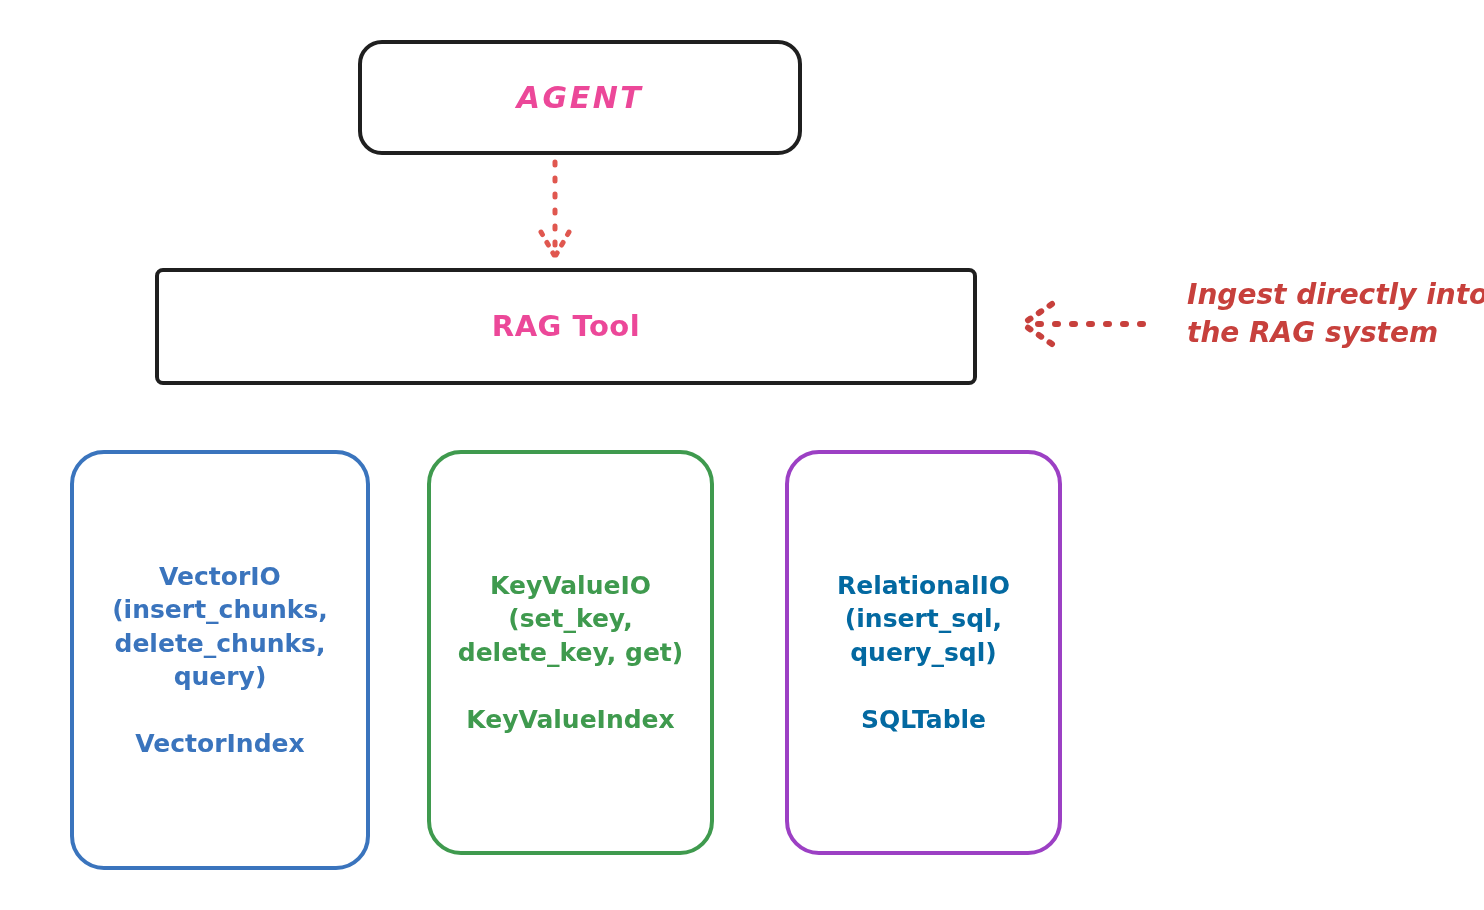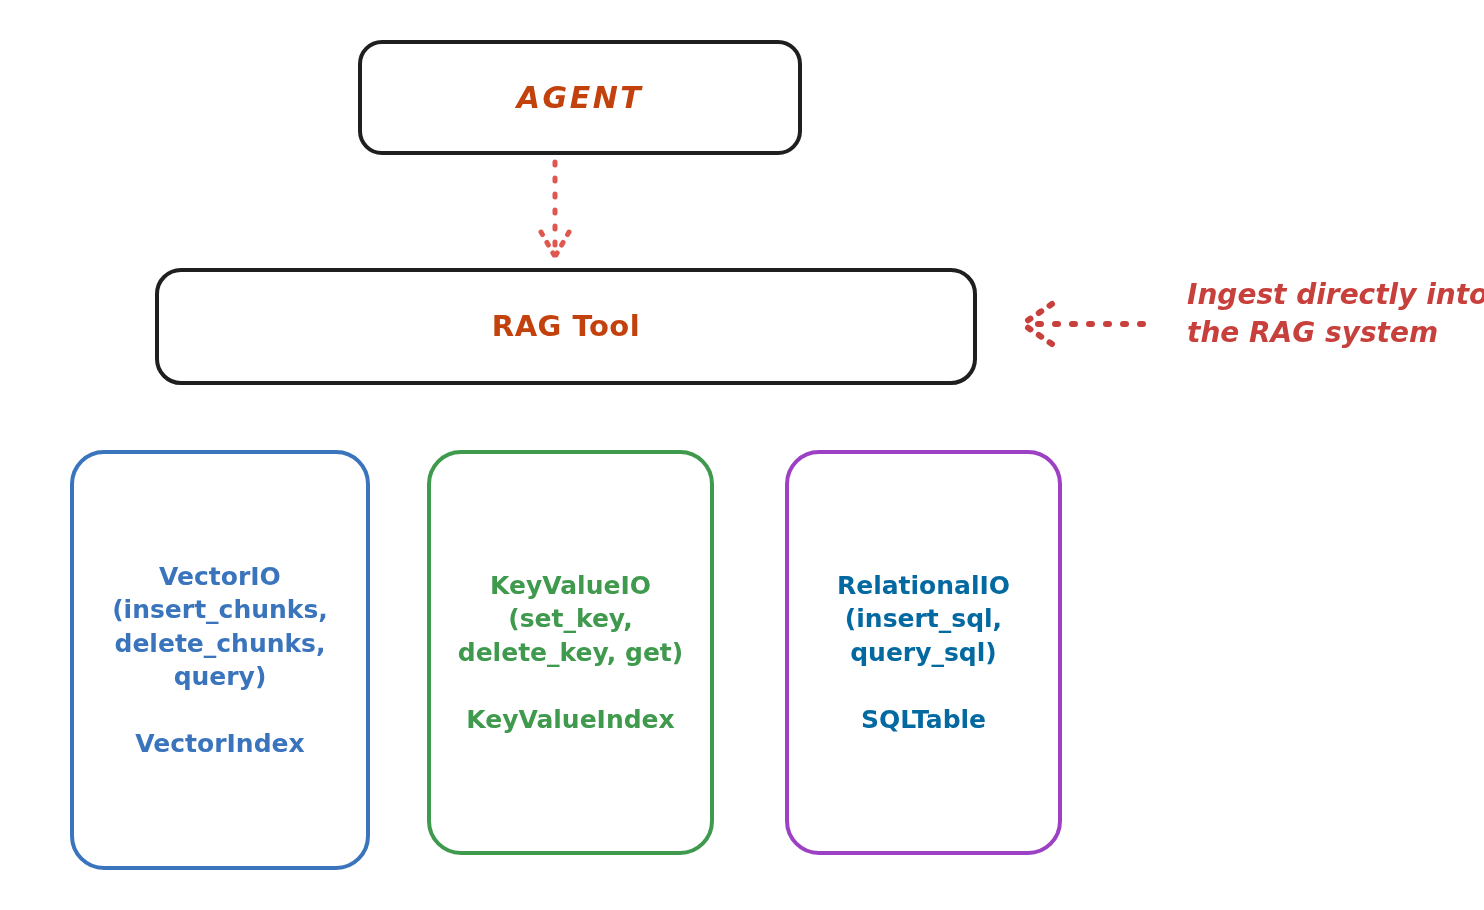--- a/index.html
+++ b/index.html
@@ -33,21 +33,21 @@
     position: relative;
     z-index: 2;
     white-space: pre-line;
     line-height: 1.30;
   }
 
   
   .box-black {
     border: 4px solid #1f1f1f;
     border-radius: 26px;
-    color: #c2410c;
+    color: #ec4899;
   }
 
   
   #agent-box {
     left: 358px;
     top: 40px;
     width: 444px;
     height: 115px;
     border-radius: 24px;
   }
@@ -58,21 +58,21 @@
     font-size: 30px;
     letter-spacing: 2.5px;
   }
 
   
   #ragtool-box {
     left: 155px;
     top: 268px;
     width: 822px;
     height: 117px;
-    border-radius: 26px;
+    border-radius: 8px;
   }
   #ragtool-box .label {
     font-family: "DejaVu Sans", sans-serif;
     font-weight: 600;
     font-size: 29px;
     letter-spacing: 0.5px;
   }
 
   
   .box-color {

